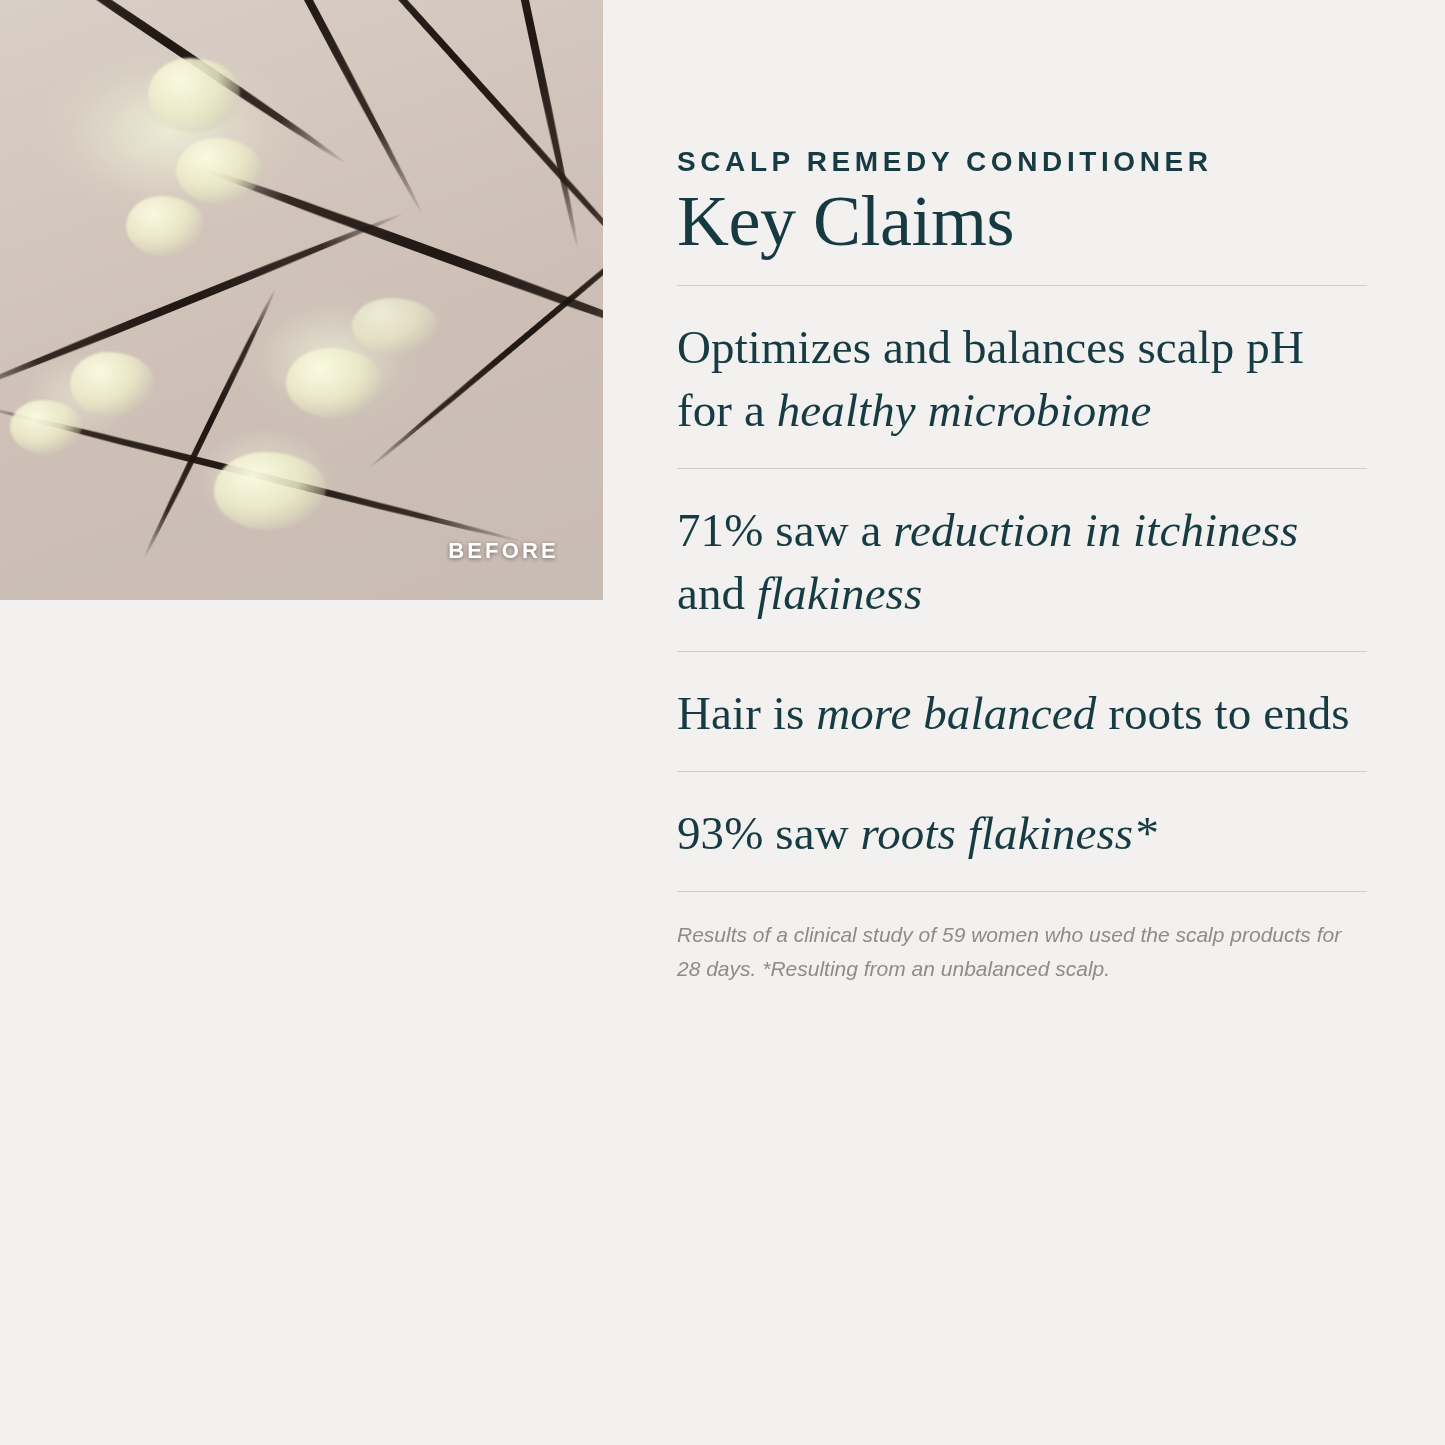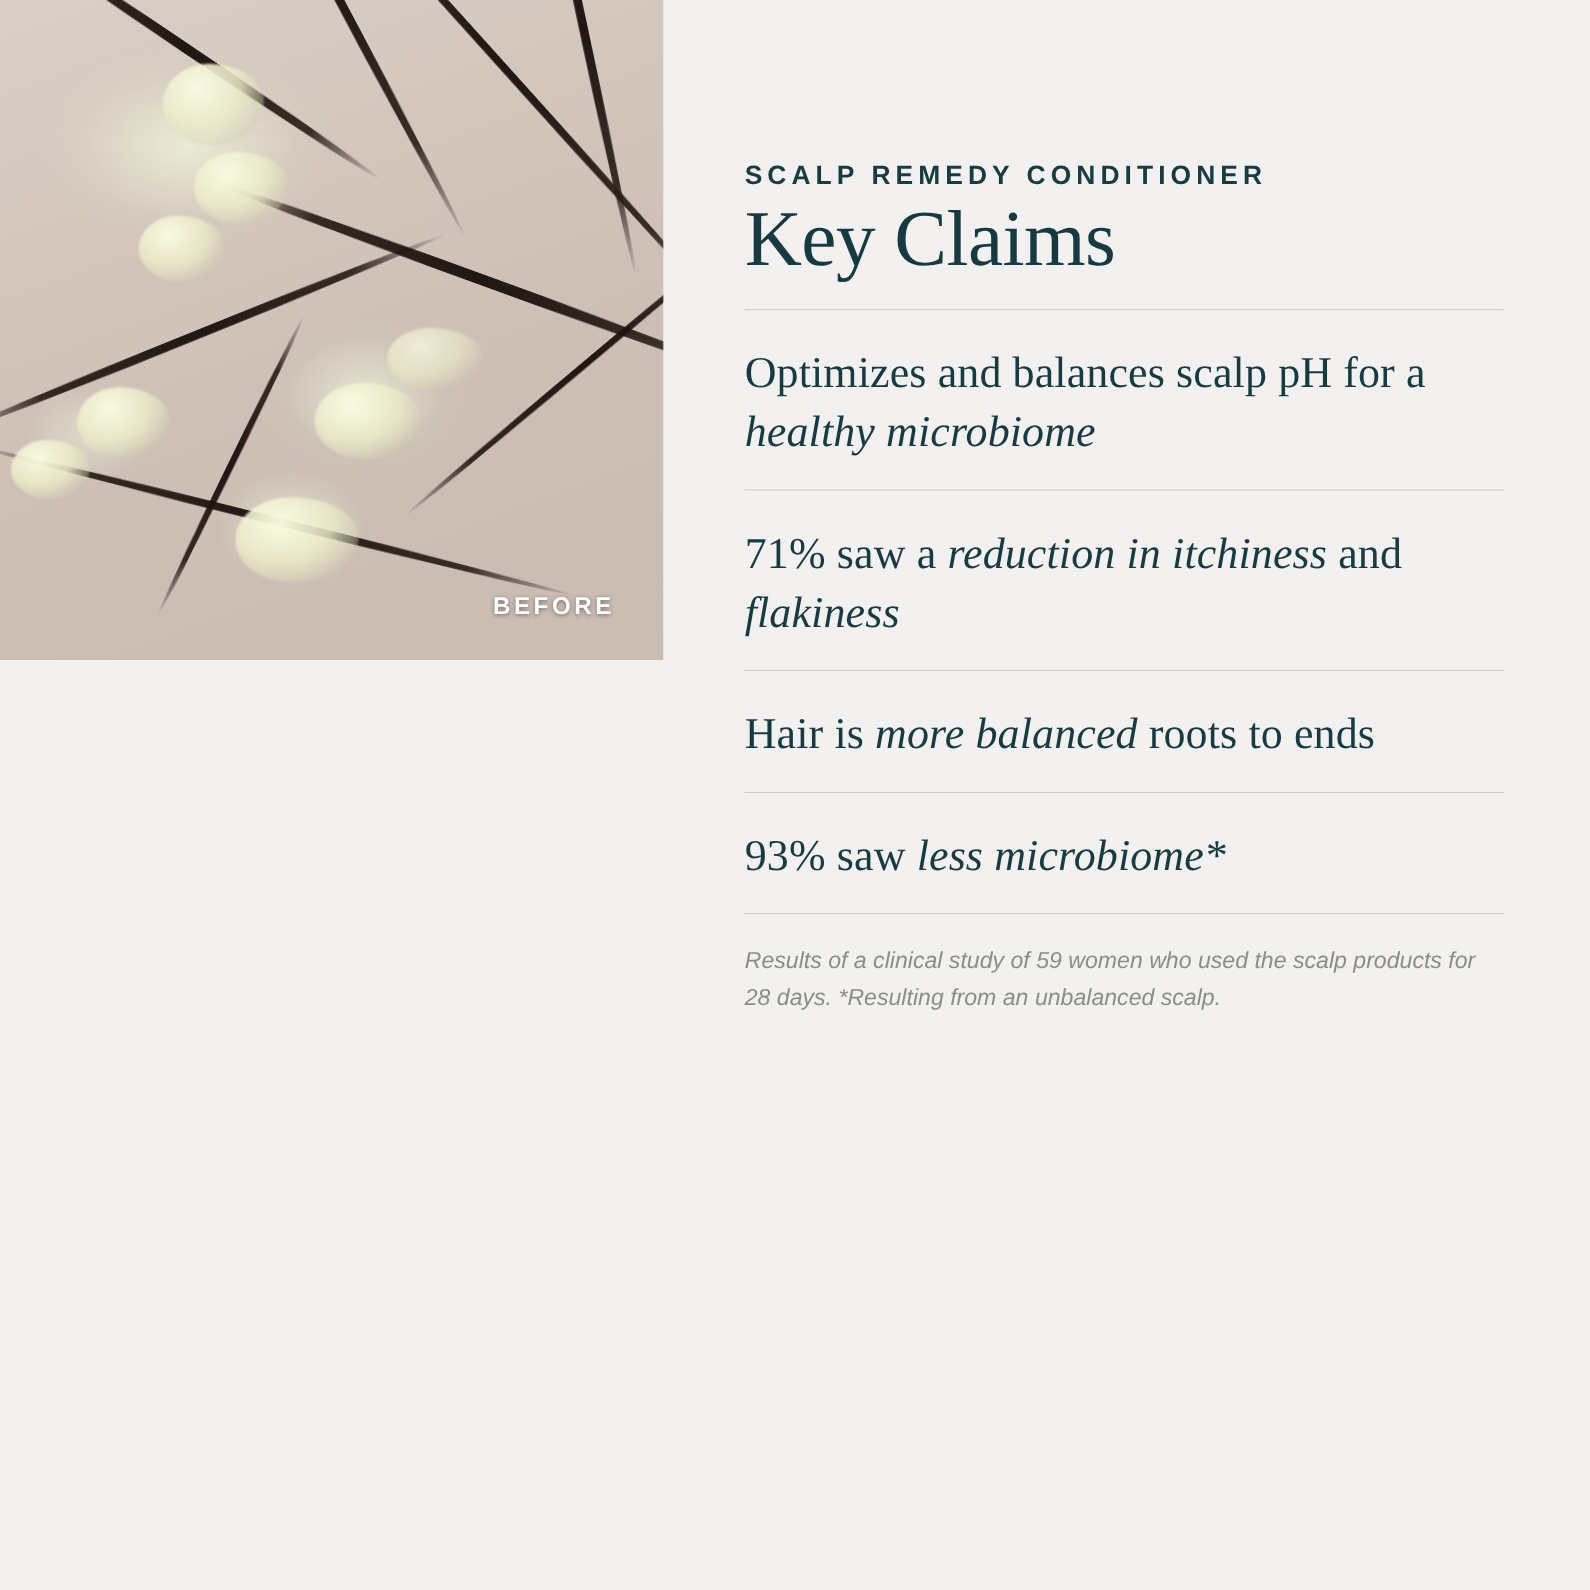--- a/index.html
+++ b/index.html
@@ -93,21 +93,21 @@
   
   .content {
     flex: 1;
     padding: 146px 78px 0 74px;
     box-sizing: border-box;
     background: #f2f1ef;
   }
 
   .eyebrow {
     color: #173b42;
-    font-size: 24px;
+    font-size: 28px;
     letter-spacing: 4.6px;
     font-weight: bold;
     font-family: "Liberation Sans", sans-serif;
     margin: 0 0 6px 0;
   }
 
   .title {
     color: #163a41;
     font-family: "Liberation Serif", serif;
     font-size: 72px;
@@ -121,21 +121,21 @@
     height: 1px;
     background: #cfcec9;
     width: 100%;
     border: 0;
     margin: 0;
   }
 
   .claim {
     color: #173b42;
     font-family: "Liberation Serif", serif;
-    font-size: 40px;
+    font-size: 47px;
     line-height: 1.34;
     padding: 30px 0 26px 0;
     letter-spacing: 0.1px;
   }
   .claim em {
     font-style: italic;
   }
 
   .footnote {
     color: #8d8c88;
@@ -189,19 +189,19 @@
 
     <div class="claim"><span>Optimizes and balances scalp pH for a </span><em>healthy microbiome</em></div>
     <hr class="rule">
 
     <div class="claim"><span>71% saw a </span><em>reduction in itchiness</em><span> and </span><em>flakiness</em></div>
     <hr class="rule">
 
     <div class="claim"><span>Hair is </span><em>more balanced</em><span> roots to ends</span></div>
     <hr class="rule">
 
-    <div class="claim"><span>93% saw </span><em>less microbiome*</em></div>
+    <div class="claim"><span>93% saw </span><em>roots flakiness*</em></div>
     <hr class="rule">
 
     <div class="footnote">Results of a clinical study of 59 women who used the scalp products for 28 days. *Resulting from an unbalanced scalp.</div>
   </div>
 
 </div>
 
 </body></html>

